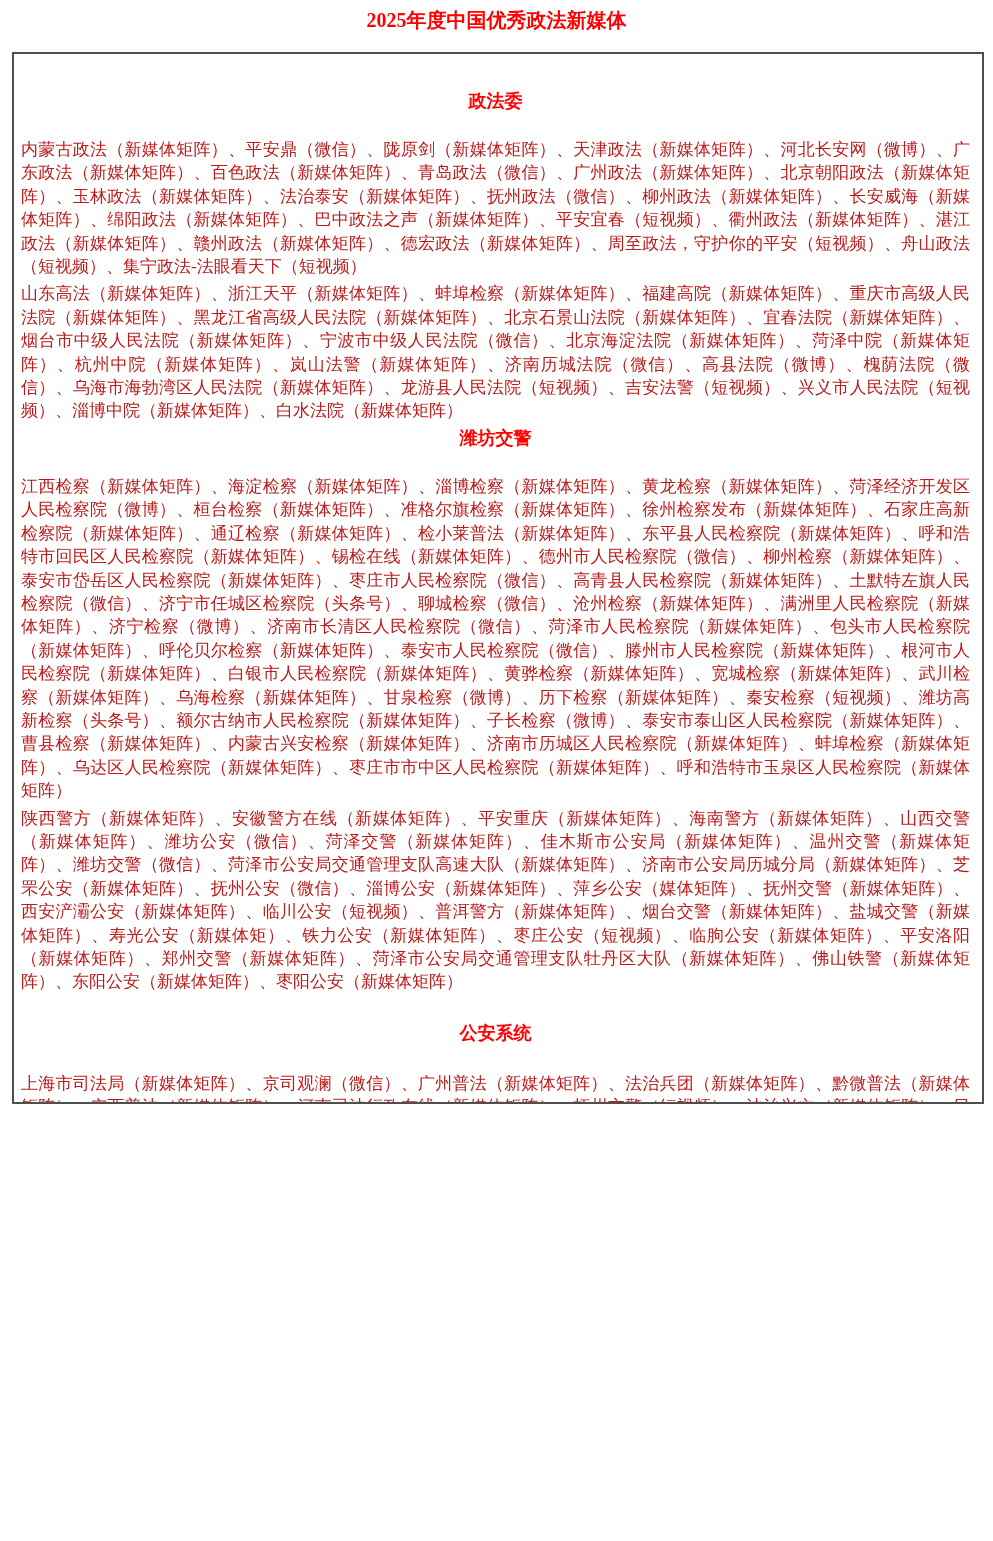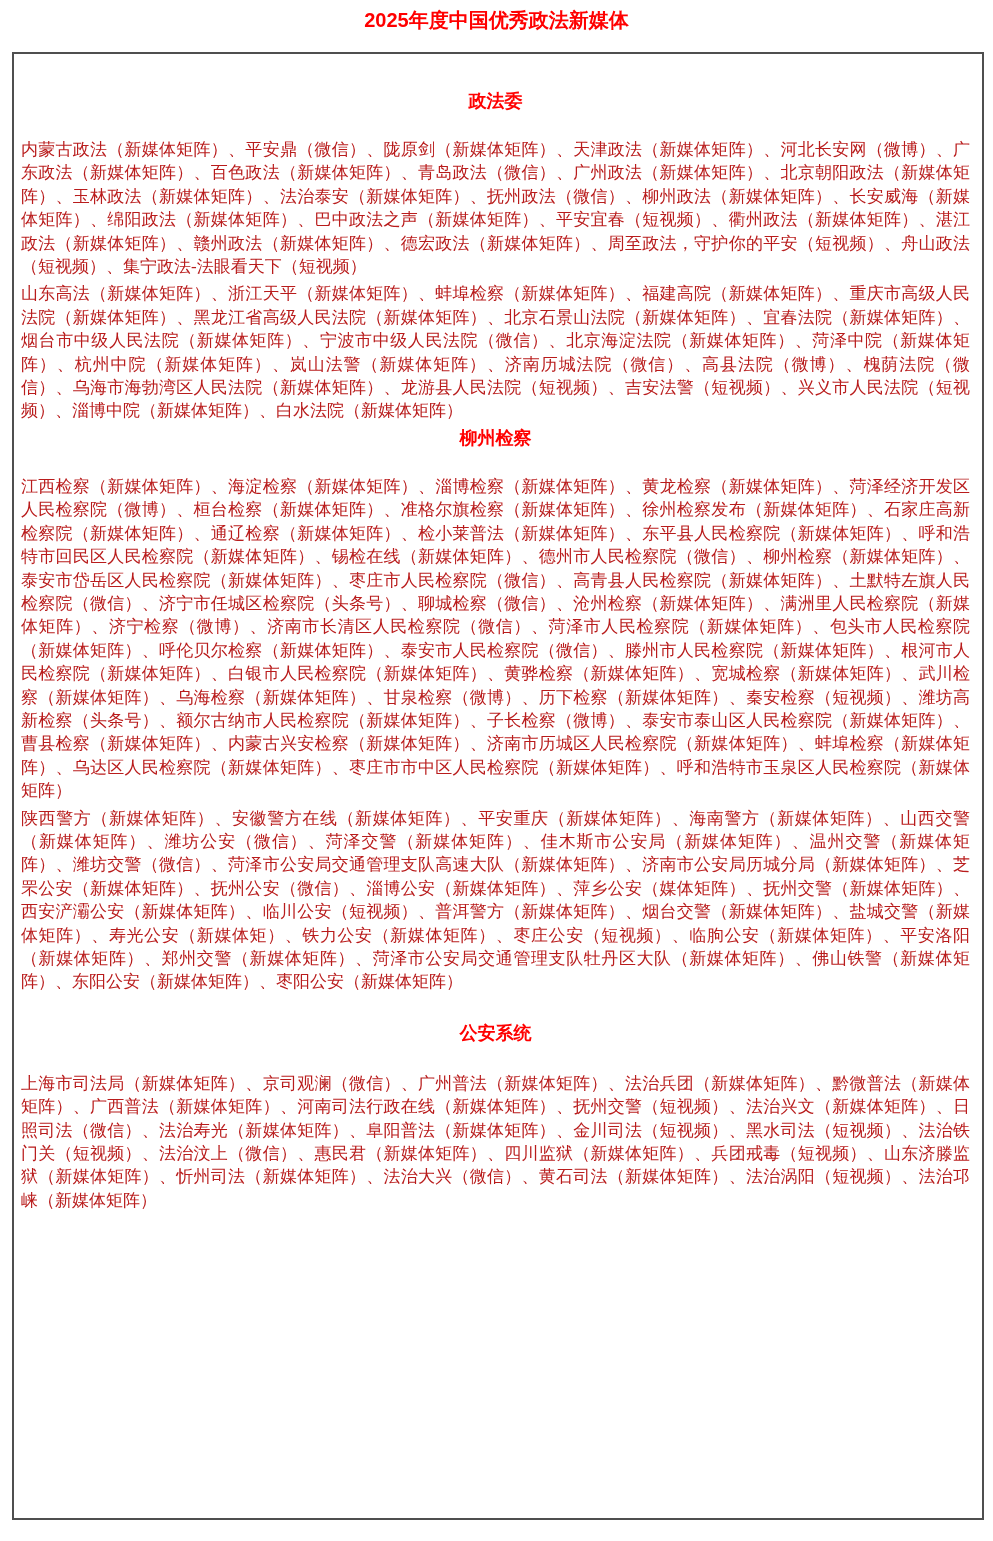--- a/index.html
+++ b/index.html
@@ -10,30 +10,30 @@
   body {
     width: 993px;
     height: 1541px;
     overflow: hidden;
     font-family: "Liberation Serif", "DejaVu Serif", serif;
     color: #000000;
   }
   .doc-title {
     margin-top: 8px;
     text-align: center;
-    font-family: Liberation Sans, sans-serif;
+    font-family: Liberation Serif, serif;
     font-size: 20px;
     font-weight: bold;
     color: #ff0000;
     line-height: 24px;
   }
   .content-box {
     box-sizing: border-box;
     margin: 20px 9px 0 12px;
-    height: 1468px;
+    height: 1052px;
     border: 2px solid #4f4f4f;
     padding: 0 8px 6px 3px;
     overflow: hidden;
     background: #ffffff;
   }
   .section-heading {
     text-align: center;
     font-family: "DejaVu Sans", "Liberation Sans", sans-serif;
     font-size: 18px;
     font-weight: bold;
@@ -61,21 +61,21 @@
   <div>
     <div class="section-heading heading-first">政法委</div>
     <p class="section-body">内蒙古政法（新媒体矩阵）、平安鼎（微信）、陇原剑（新媒体矩阵）、天津政法（新媒体矩阵）、河北长安网（微博）、广东政法（新媒体矩阵）、百色政法（新媒体矩阵）、青岛政法（微信）、广州政法（新媒体矩阵）、北京朝阳政法（新媒体矩阵）、玉林政法（新媒体矩阵）、法治泰安（新媒体矩阵）、抚州政法（微信）、柳州政法（新媒体矩阵）、长安威海（新媒体矩阵）、绵阳政法（新媒体矩阵）、巴中政法之声（新媒体矩阵）、平安宜春（短视频）、衢州政法（新媒体矩阵）、湛江政法（新媒体矩阵）、赣州政法（新媒体矩阵）、德宏政法（新媒体矩阵）、周至政法，守护你的平安（短视频）、舟山政法（短视频）、集宁政法-法眼看天下（短视频）</p>
   </div>
 
   <div>
     <p class="section-body">山东高法（新媒体矩阵）、浙江天平（新媒体矩阵）、蚌埠检察（新媒体矩阵）、福建高院（新媒体矩阵）、重庆市高级人民法院（新媒体矩阵）、黑龙江省高级人民法院（新媒体矩阵）、北京石景山法院（新媒体矩阵）、宜春法院（新媒体矩阵）、烟台市中级人民法院（新媒体矩阵）、宁波市中级人民法院（微信）、北京海淀法院（新媒体矩阵）、菏泽中院（新媒体矩阵）、杭州中院（新媒体矩阵）、岚山法警（新媒体矩阵）、济南历城法院（微信）、高县法院（微博）、槐荫法院（微信）、乌海市海勃湾区人民法院（新媒体矩阵）、龙游县人民法院（短视频）、吉安法警（短视频）、兴义市人民法院（短视频）、淄博中院（新媒体矩阵）、白水法院（新媒体矩阵）</p>
   </div>
 
   <div>
-    <div class="section-heading heading-tight">柳州检察</div>
+    <div class="section-heading heading-tight">潍坊交警</div>
     <p class="section-body">江西检察（新媒体矩阵）、海淀检察（新媒体矩阵）、淄博检察（新媒体矩阵）、黄龙检察（新媒体矩阵）、菏泽经济开发区人民检察院（微博）、桓台检察（新媒体矩阵）、准格尔旗检察（新媒体矩阵）、徐州检察发布（新媒体矩阵）、石家庄高新检察院（新媒体矩阵）、通辽检察（新媒体矩阵）、检小莱普法（新媒体矩阵）、东平县人民检察院（新媒体矩阵）、呼和浩特市回民区人民检察院（新媒体矩阵）、锡检在线（新媒体矩阵）、德州市人民检察院（微信）、柳州检察（新媒体矩阵）、泰安市岱岳区人民检察院（新媒体矩阵）、枣庄市人民检察院（微信）、高青县人民检察院（新媒体矩阵）、土默特左旗人民检察院（微信）、济宁市任城区检察院（头条号）、聊城检察（微信）、沧州检察（新媒体矩阵）、满洲里人民检察院（新媒体矩阵）、济宁检察（微博）、济南市长清区人民检察院（微信）、菏泽市人民检察院（新媒体矩阵）、包头市人民检察院（新媒体矩阵）、呼伦贝尔检察（新媒体矩阵）、泰安市人民检察院（微信）、滕州市人民检察院（新媒体矩阵）、根河市人民检察院（新媒体矩阵）、白银市人民检察院（新媒体矩阵）、黄骅检察（新媒体矩阵）、宽城检察（新媒体矩阵）、武川检察（新媒体矩阵）、乌海检察（新媒体矩阵）、甘泉检察（微博）、历下检察（新媒体矩阵）、秦安检察（短视频）、潍坊高新检察（头条号）、额尔古纳市人民检察院（新媒体矩阵）、子长检察（微博）、泰安市泰山区人民检察院（新媒体矩阵）、曹县检察（新媒体矩阵）、内蒙古兴安检察（新媒体矩阵）、济南市历城区人民检察院（新媒体矩阵）、蚌埠检察（新媒体矩阵）、乌达区人民检察院（新媒体矩阵）、枣庄市市中区人民检察院（新媒体矩阵）、呼和浩特市玉泉区人民检察院（新媒体矩阵）</p>
   </div>
 
   <div>
     <p class="section-body">陕西警方（新媒体矩阵）、安徽警方在线（新媒体矩阵）、平安重庆（新媒体矩阵）、海南警方（新媒体矩阵）、山西交警（新媒体矩阵）、潍坊公安（微信）、菏泽交警（新媒体矩阵）、佳木斯市公安局（新媒体矩阵）、温州交警（新媒体矩阵）、潍坊交警（微信）、菏泽市公安局交通管理支队高速大队（新媒体矩阵）、济南市公安局历城分局（新媒体矩阵）、芝罘公安（新媒体矩阵）、抚州公安（微信）、淄博公安（新媒体矩阵）、萍乡公安（媒体矩阵）、抚州交警（新媒体矩阵）、西安浐灞公安（新媒体矩阵）、临川公安（短视频）、普洱警方（新媒体矩阵）、烟台交警（新媒体矩阵）、盐城交警（新媒体矩阵）、寿光公安（新媒体矩）、铁力公安（新媒体矩阵）、枣庄公安（短视频）、临朐公安（新媒体矩阵）、平安洛阳（新媒体矩阵）、郑州交警（新媒体矩阵）、菏泽市公安局交通管理支队牡丹区大队（新媒体矩阵）、佛山铁警（新媒体矩阵）、东阳公安（新媒体矩阵）、枣阳公安（新媒体矩阵）</p>
   </div>
 
   <div>
     <div class="section-heading heading-loose">公安系统</div>
     <p class="section-body">上海市司法局（新媒体矩阵）、京司观澜（微信）、广州普法（新媒体矩阵）、法治兵团（新媒体矩阵）、黔微普法（新媒体矩阵）、广西普法（新媒体矩阵）、河南司法行政在线（新媒体矩阵）、抚州交警（短视频）、法治兴文（新媒体矩阵）、日照司法（微信）、法治寿光（新媒体矩阵）、阜阳普法（新媒体矩阵）、金川司法（短视频）、黑水司法（短视频）、法治铁门关（短视频）、法治汶上（微信）、惠民君（新媒体矩阵）、四川监狱（新媒体矩阵）、兵团戒毒（短视频）、山东济滕监狱（新媒体矩阵）、忻州司法（新媒体矩阵）、法治大兴（微信）、黄石司法（新媒体矩阵）、法治涡阳（短视频）、法治邛崃（新媒体矩阵）</p>

